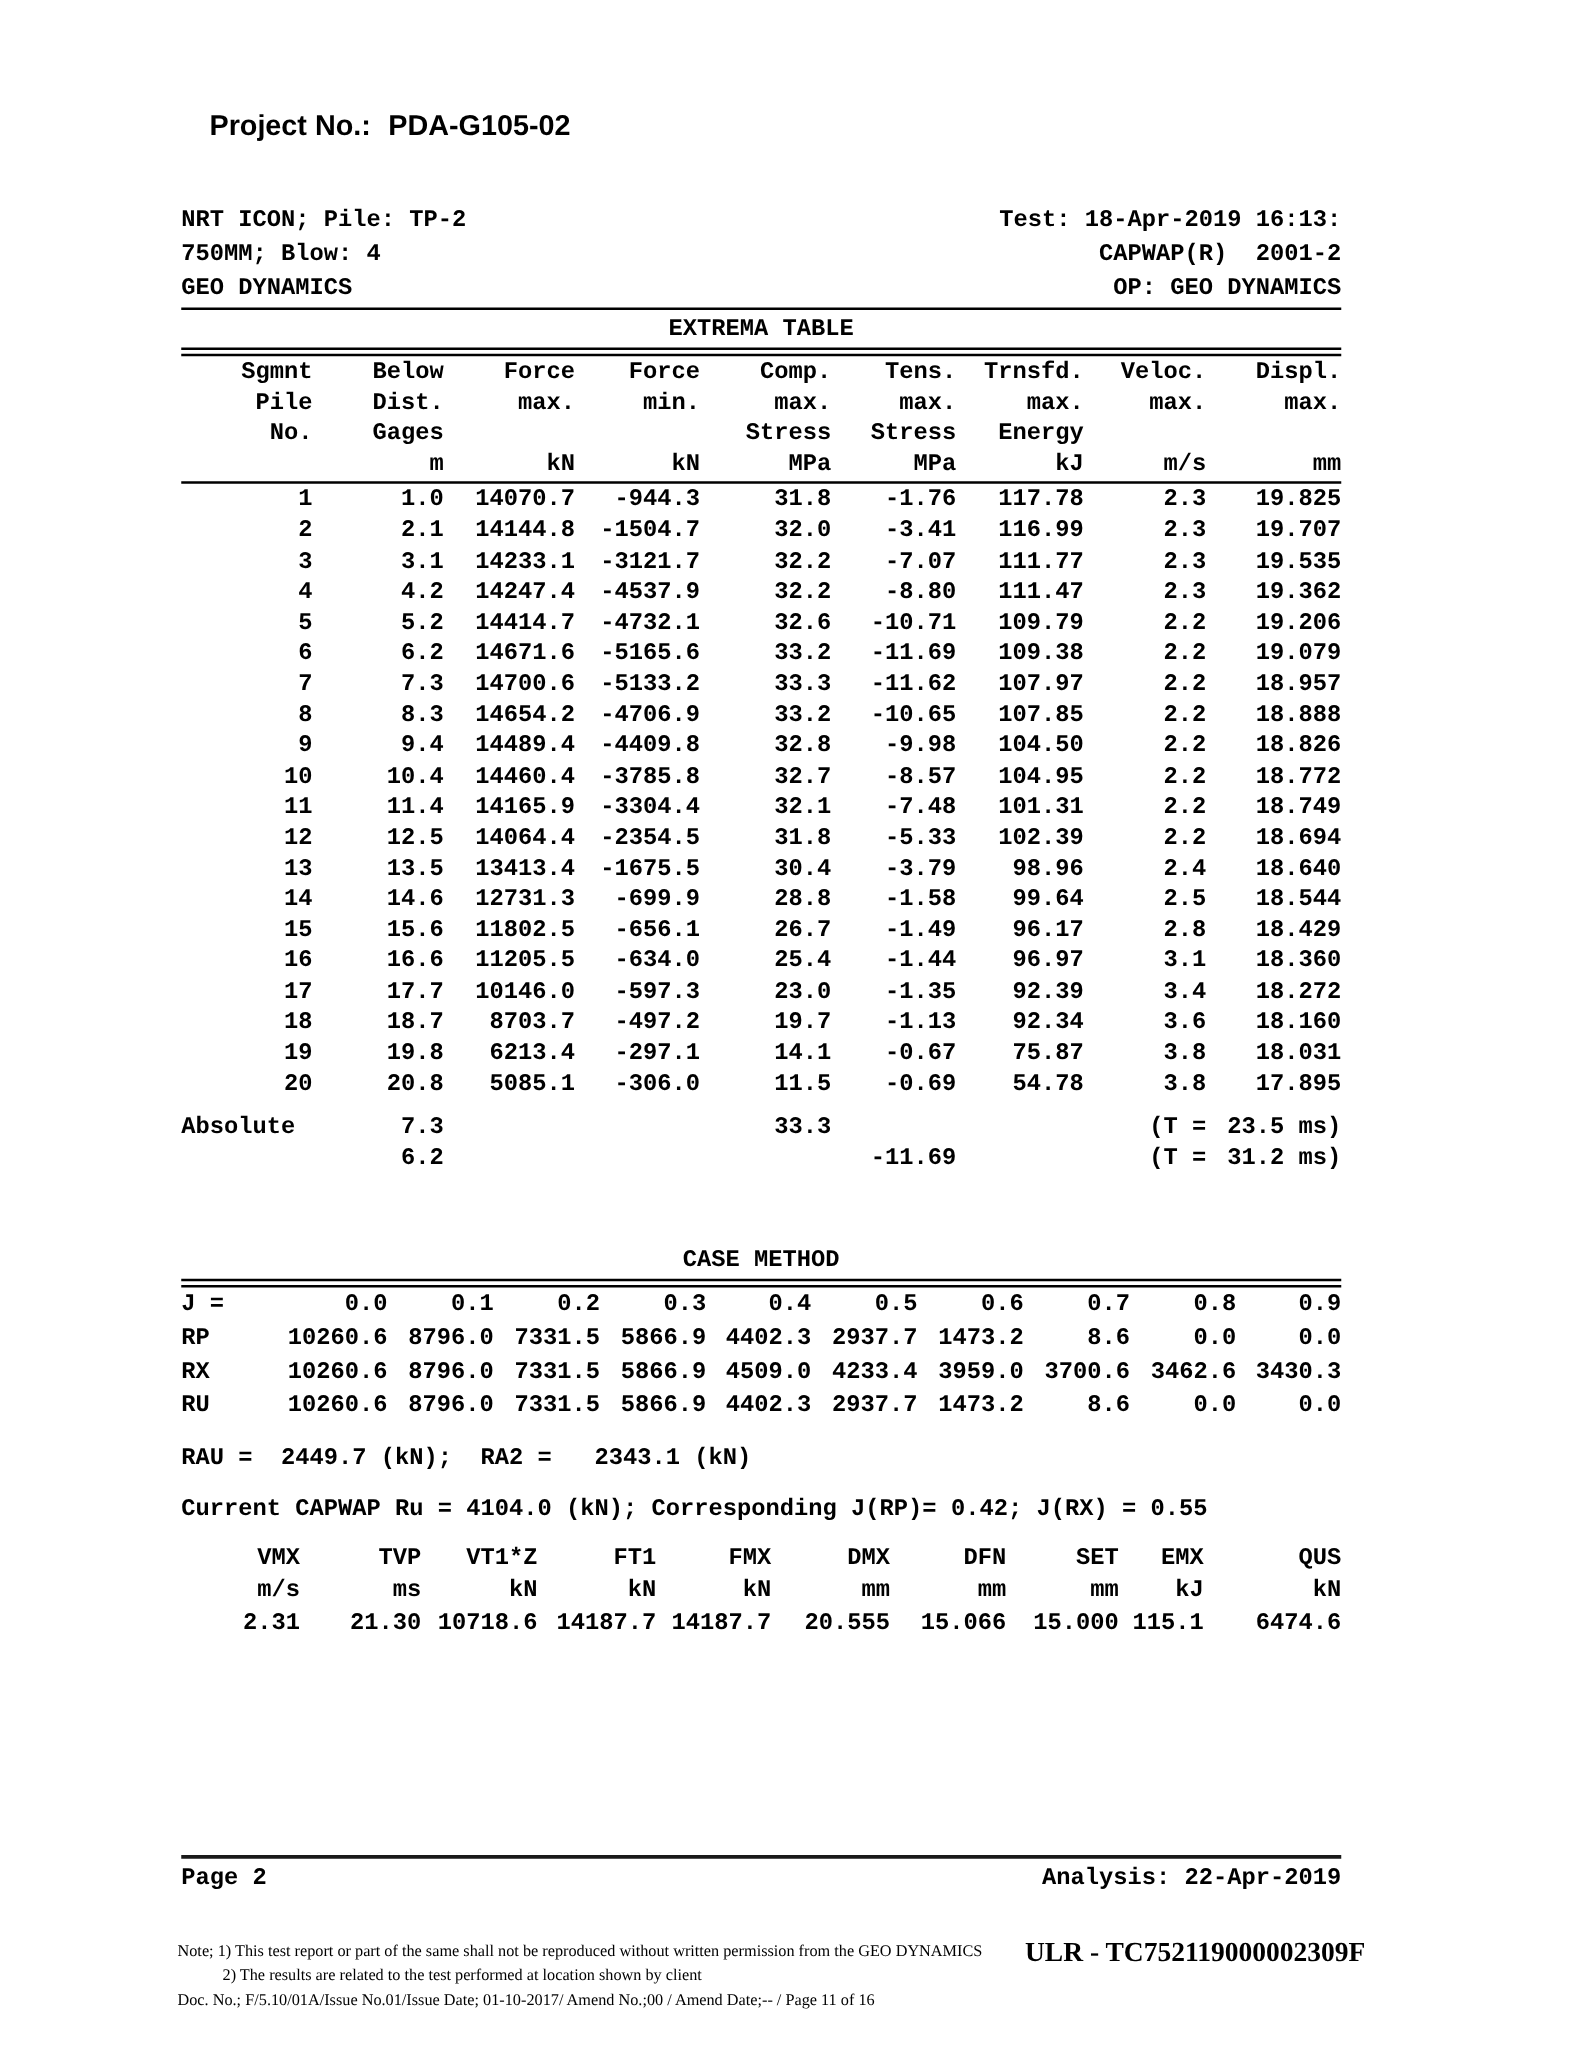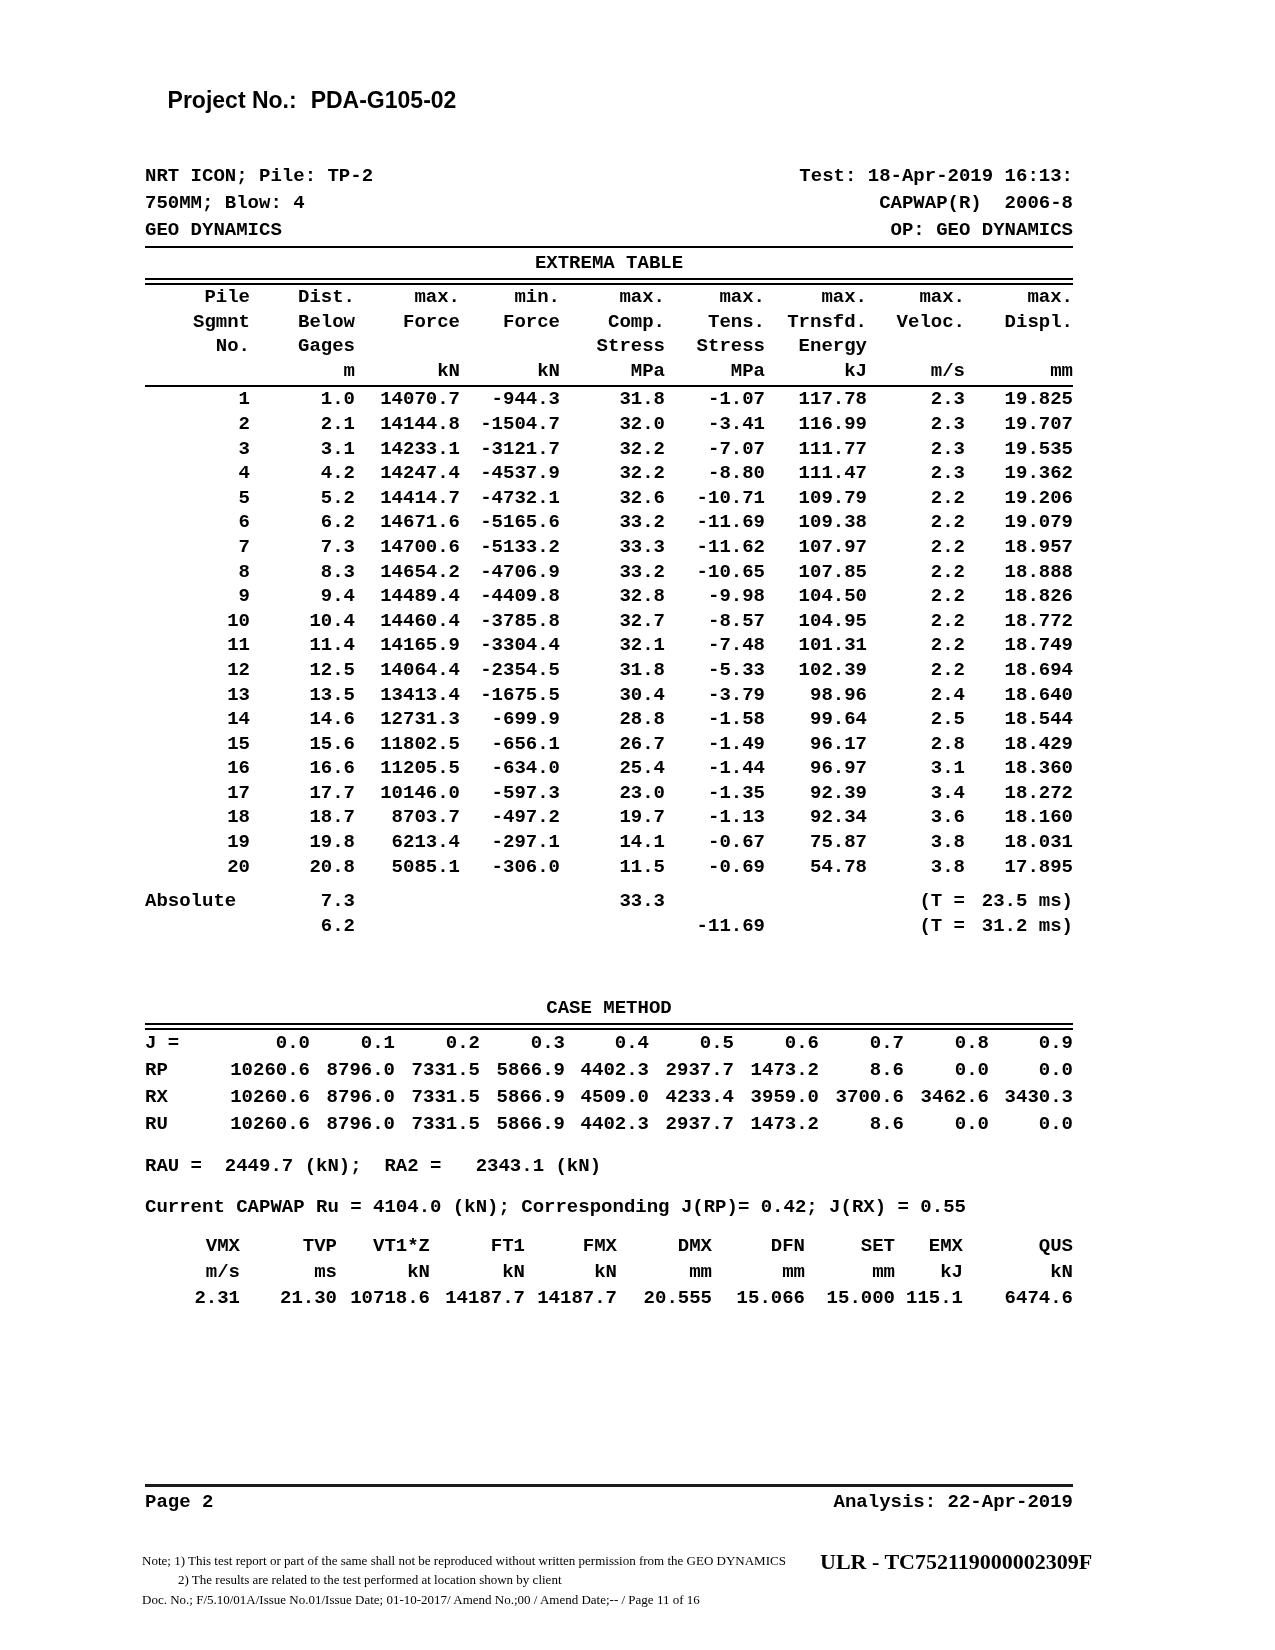--- a/index.html
+++ b/index.html
@@ -63,21 +63,21 @@
   </div>
 
   <div class="content">
 
     <div class="hdr-line">
       <span>NRT ICON; Pile: TP-2</span>
       <span>Test: 18-Apr-2019 16:13:</span>
     </div>
     <div class="hdr-line">
       <span>750MM; Blow: 4</span>
-      <span>CAPWAP(R)  2006-8</span>
+      <span>CAPWAP(R)  2001-2</span>
     </div>
     <div class="hdr-line">
       <span>GEO DYNAMICS</span>
       <span>OP: GEO DYNAMICS</span>
     </div>
 
     <div class="rule"></div>
 
     <div class="center-title">EXTREMA TABLE</div>
     <div class="rule-double"></div>
@@ -88,43 +88,43 @@
           <col style="width: 105px;">
           <col style="width: 105px;">
           <col style="width: 100px;">
           <col style="width: 105px;">
           <col style="width: 100px;">
           <col style="width: 102px;">
           <col style="width: 98px;">
           <col style="width: 108px;">
         </colgroup>
         <tbody>
+          <tr>
+            <td>Sgmnt</td>
+            <td>Below</td>
+            <td>Force</td>
+            <td>Force</td>
+            <td>Comp.</td>
+            <td>Tens.</td>
+            <td>Trnsfd.</td>
+            <td>Veloc.</td>
+            <td>Displ.</td>
+          </tr>
           <tr>
             <td>Pile</td>
             <td>Dist.</td>
             <td>max.</td>
             <td>min.</td>
             <td>max.</td>
             <td>max.</td>
             <td>max.</td>
             <td>max.</td>
             <td>max.</td>
           </tr>
           <tr>
-            <td>Sgmnt</td>
-            <td>Below</td>
-            <td>Force</td>
-            <td>Force</td>
-            <td>Comp.</td>
-            <td>Tens.</td>
-            <td>Trnsfd.</td>
-            <td>Veloc.</td>
-            <td>Displ.</td>
-          </tr>
-          <tr>
             <td>No.</td>
             <td>Gages</td>
             <td></td>
             <td></td>
             <td>Stress</td>
             <td>Stress</td>
             <td>Energy</td>
             <td></td>
             <td></td>
           </tr>
@@ -156,21 +156,21 @@
           <col style="width: 98px;">
           <col style="width: 108px;">
         </colgroup>
         <tbody>
           <tr>
             <td>1</td>
             <td>1.0</td>
             <td>14070.7</td>
             <td>-944.3</td>
             <td>31.8</td>
-            <td>-1.07</td>
+            <td>-1.76</td>
             <td>117.78</td>
             <td>2.3</td>
             <td>19.825</td>
           </tr>
           <tr>
             <td>2</td>
             <td>2.1</td>
             <td>14144.8</td>
             <td>-1504.7</td>
             <td>32.0</td>

